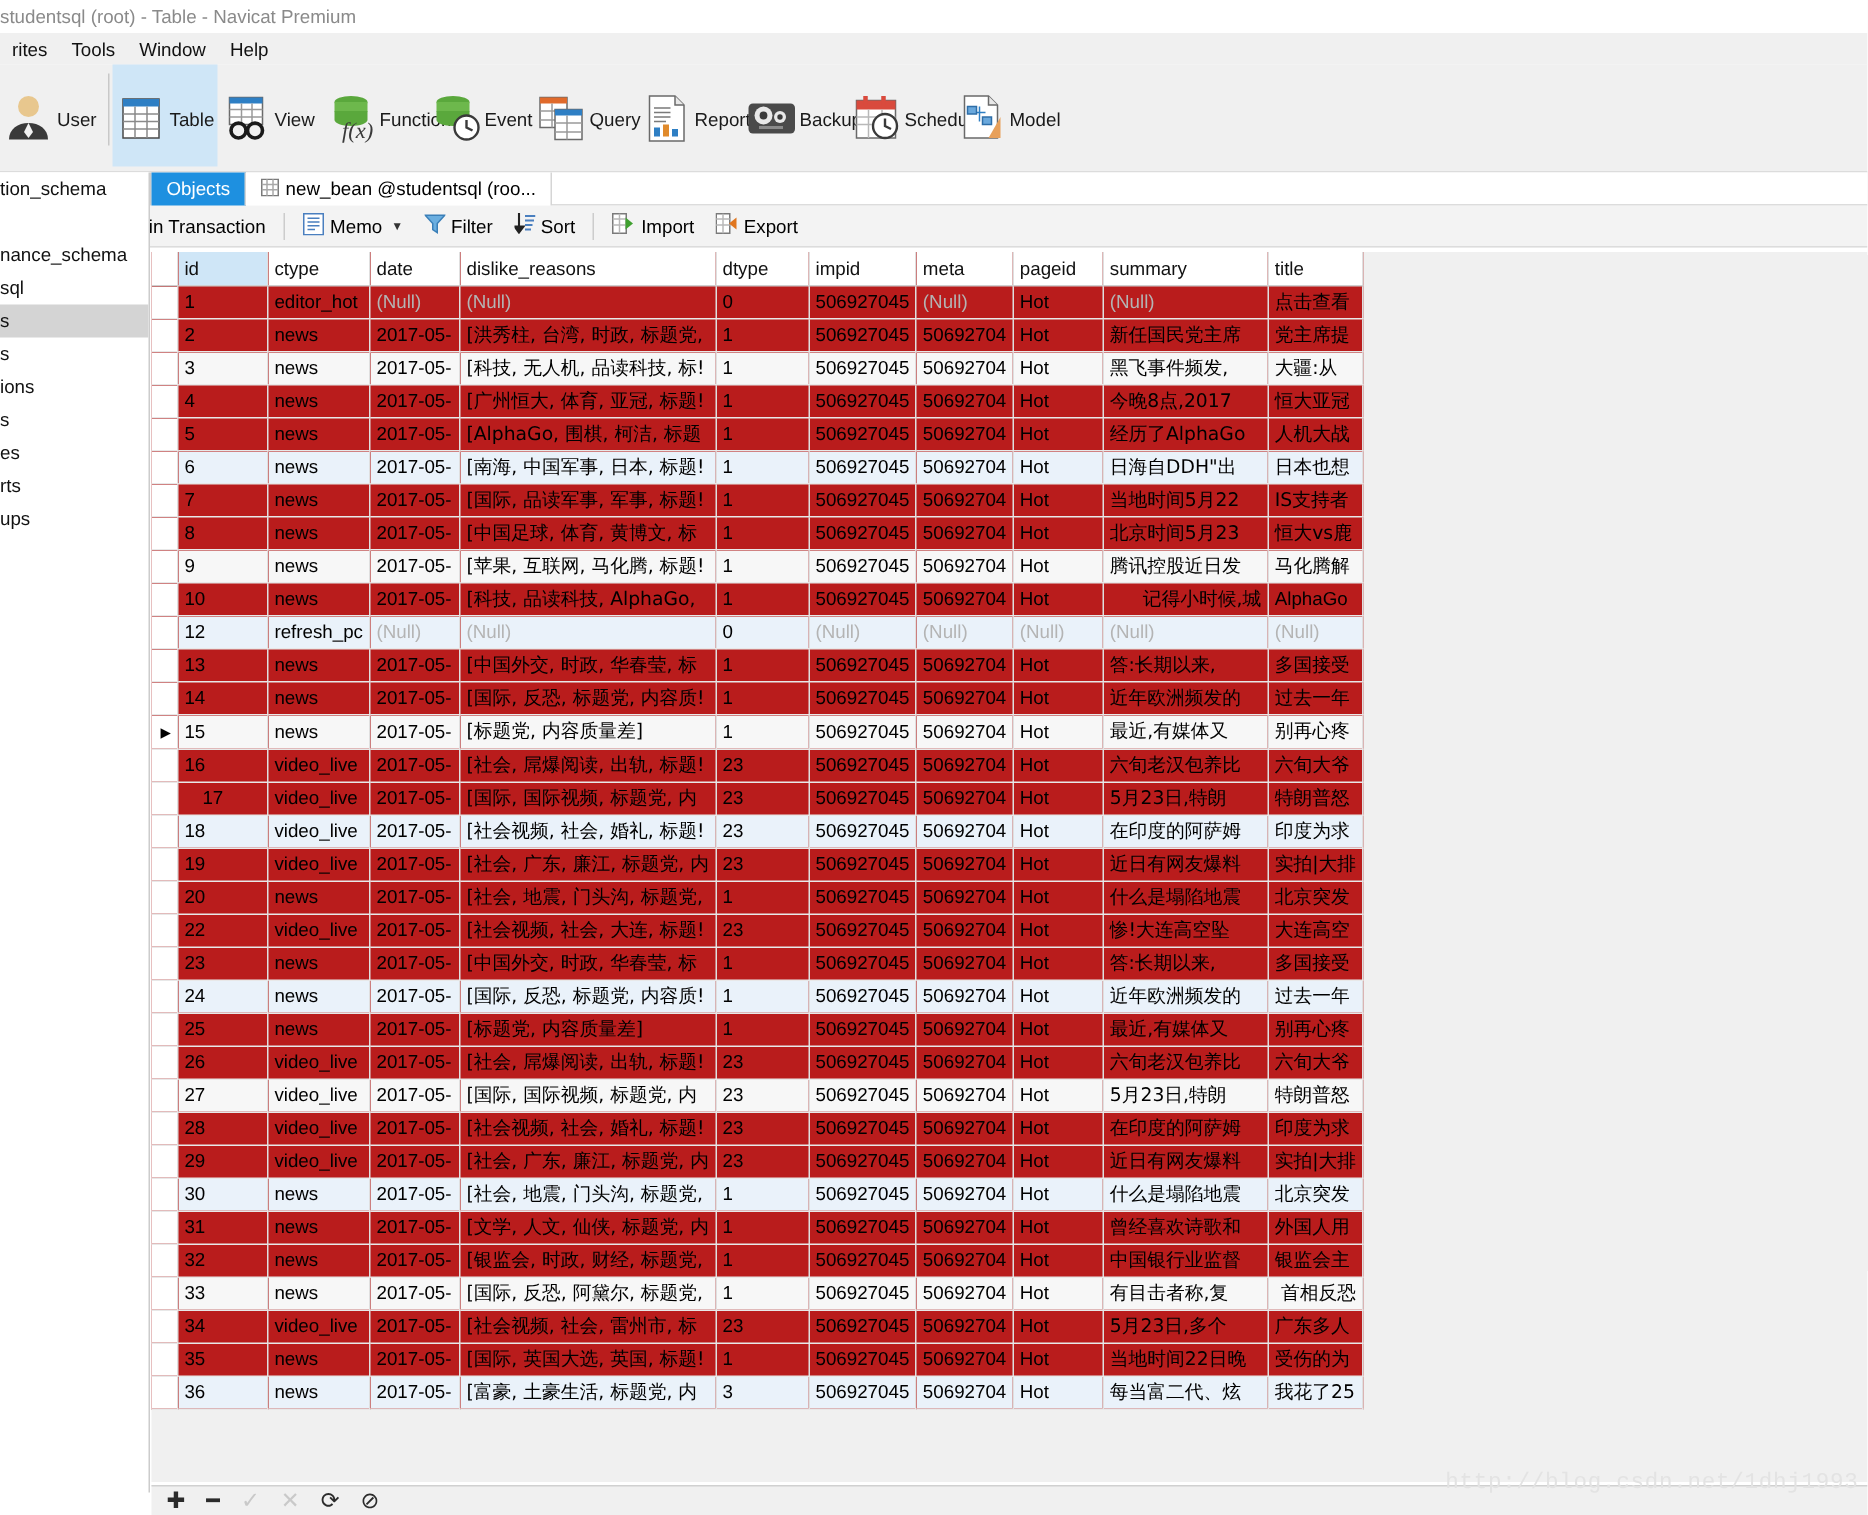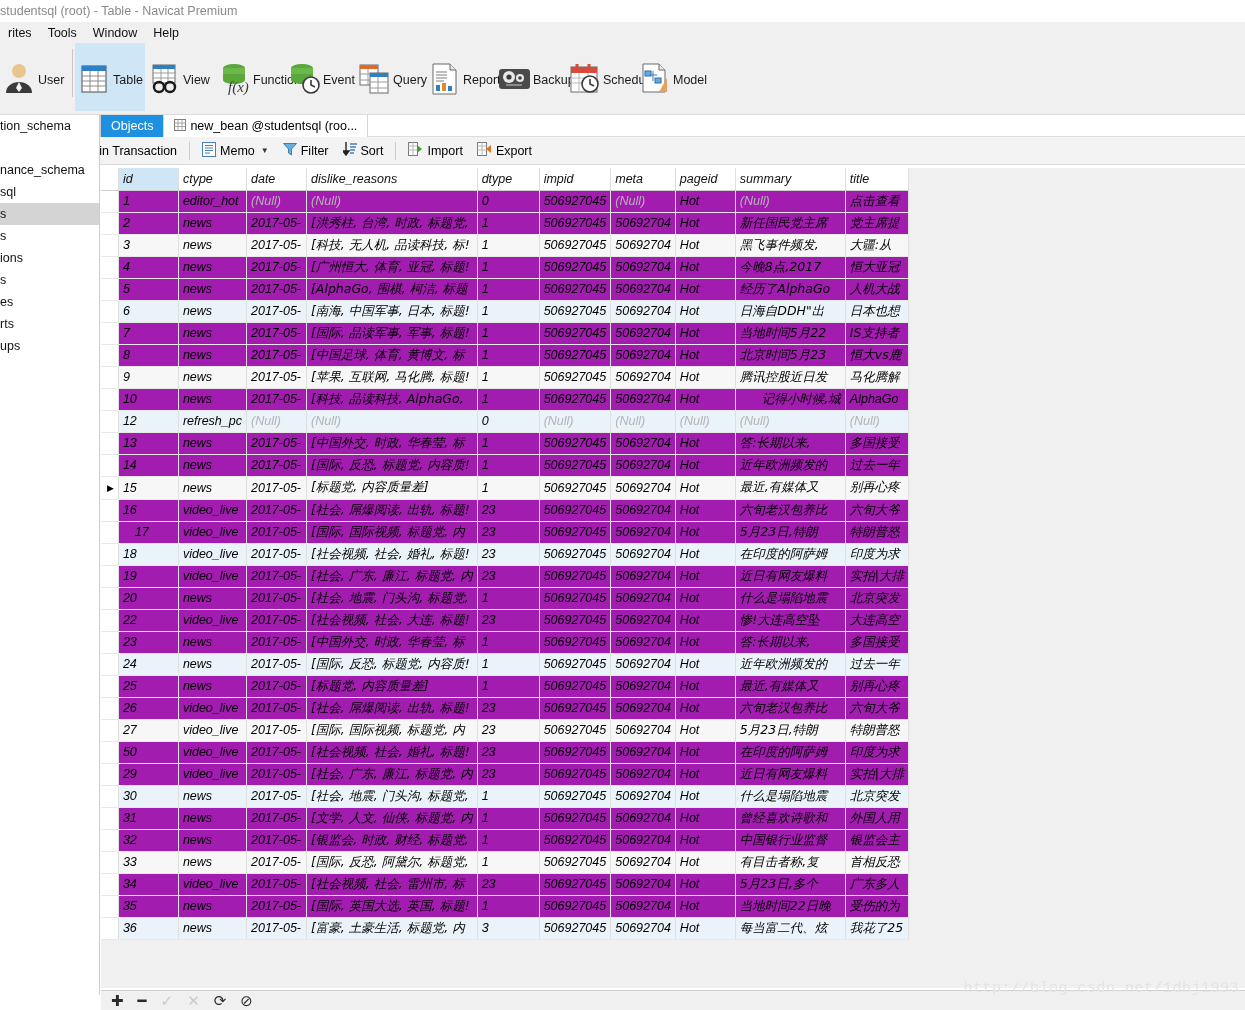--- a/index.html
+++ b/index.html
@@ -115,21 +115,21 @@
   .tree-item.sel { background: #d4d4d4; }
 
   
   .gridwrap {
     position: absolute;
     left: 101px; top: 168px;
     width: 1144px; height: 820px;
     background: #f0f0f0;
     overflow: hidden;
   }
-  table.grid { border-collapse: collapse; table-layout: fixed; background:#a21caf;font-style:italic; }
+  table.grid { border-collapse: collapse; table-layout: fixed; background:#b91c1c; }
   table.grid th, table.grid td {
     border-right: 1px solid #dfdfdf;
     border-bottom: 1px solid #e8e8e8;
     font-size: 12.5px;
     font-weight: normal;
     padding: 0 4px;
     height: 22px;
     overflow: hidden;
     white-space: nowrap;
     text-align: left;
@@ -775,21 +775,21 @@
             <td class="cjk" style="width: 155px;">[国际, 国际视频, 标题党, 内</td>
             <td class="num" style="width: 62px;">23</td>
             <td class="" style="width: 65px;">506927045</td>
             <td class="" style="width: 55px;">50692704</td>
             <td class="" style="width: 60px;">Hot</td>
             <td class="cjk" style="width: 82px;">5月23日,特朗</td>
             <td class="cjk" style="width: 50px;">特朗普怒</td>
           </tr>
           <tr>
             <td class="rowmark"></td>
-            <td class="num" style="width: 60px;">50</td>
+            <td class="num" style="width: 60px;">28</td>
             <td class="" style="width: 60px;">video_live</td>
             <td class="" style="width: 60px;">2017-05-</td>
             <td class="cjk" style="width: 155px;">[社会视频, 社会, 婚礼, 标题!</td>
             <td class="num" style="width: 62px;">23</td>
             <td class="" style="width: 65px;">506927045</td>
             <td class="" style="width: 55px;">50692704</td>
             <td class="" style="width: 60px;">Hot</td>
             <td class="cjk" style="width: 82px;">在印度的阿萨姆</td>
             <td class="cjk" style="width: 50px;">印度为求</td>
           </tr>
@@ -849,21 +849,21 @@
             <td class="rowmark"></td>
             <td class="num" style="width: 60px;">33</td>
             <td class="" style="width: 60px;">news</td>
             <td class="" style="width: 60px;">2017-05-</td>
             <td class="cjk" style="width: 155px;">[国际, 反恐, 阿黛尔, 标题党,</td>
             <td class="num" style="width: 62px;">1</td>
             <td class="" style="width: 65px;">506927045</td>
             <td class="" style="width: 55px;">50692704</td>
             <td class="" style="width: 60px;">Hot</td>
             <td class="cjk" style="width: 82px;">有目击者称,复</td>
-            <td class="cjk" style="width: 50px;">首相反恐</td>
+            <td class="cjk" style="width: 50px; text-align: right;">首相反恐</td>
           </tr>
           <tr>
             <td class="rowmark"></td>
             <td class="num" style="width: 60px;">34</td>
             <td class="" style="width: 60px;">video_live</td>
             <td class="" style="width: 60px;">2017-05-</td>
             <td class="cjk" style="width: 155px;">[社会视频, 社会, 雷州市, 标</td>
             <td class="num" style="width: 62px;">23</td>
             <td class="" style="width: 65px;">506927045</td>
             <td class="" style="width: 55px;">50692704</td>

